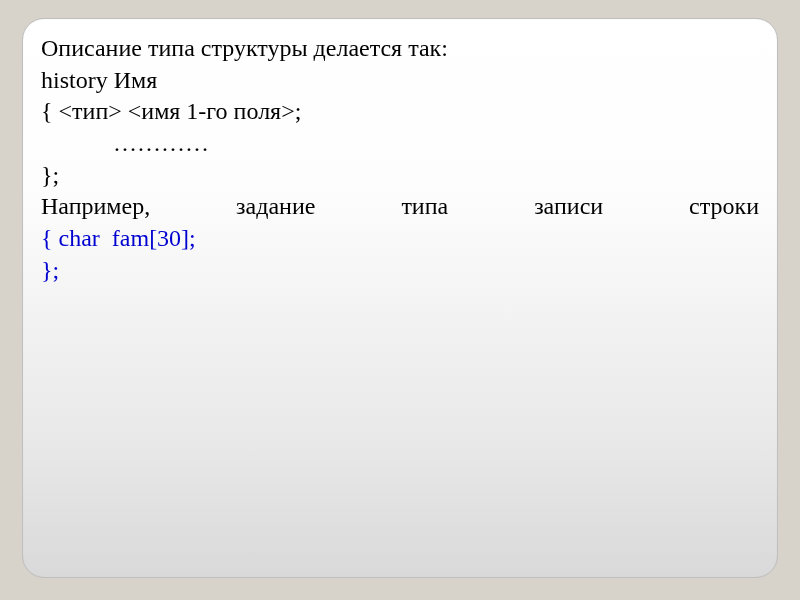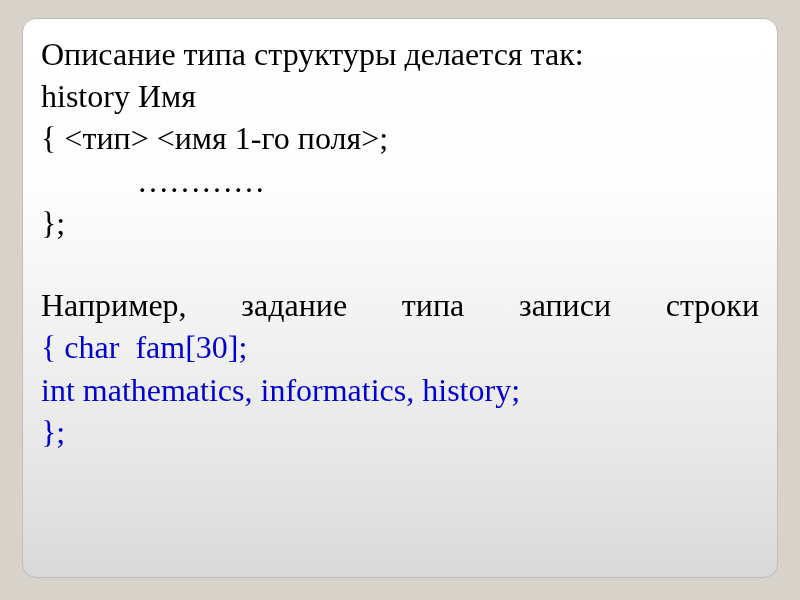--- a/index.html
+++ b/index.html
@@ -12,48 +12,46 @@
       height: 600px;
       background: #d8d3ca;
       padding: 18px 22px;
       font-family: "Times New Roman", Times, serif;
     }
     .card {
       width: 100%;
       height: 560px;
       background: linear-gradient(to bottom, #ffffff 0%, #fdfdfd 30%, #e9e9e9 75%, #d9d9d9 100%);
       border: 1px solid #bfbfbf;
-      border-radius: 14px;
+      border-radius: 22px;
       padding: 14px 18px;
-      font-size: 32px;
+      font-size: 24px;
       line-height: 1.32;
       color: #000;
       box-shadow: inset 0 0 1px rgba(0,0,0,0.1);
     }
     .blue {
       color: #0000d0;
     }
     .row {
       white-space: pre;
     }
     .rowj {
       text-align: justify;
       text-align-last: justify;
-      margin-top: 40px;
     }
     .rowj2 {
       text-align: justify;
     }
   </style>
 </head>
 <body>
 
 <div class="card">
   <div class="row">Описание типа структуры делается так:</div>
   <div class="row">history Имя</div>
   <div class="row">{ &lt;тип&gt; &lt;имя 1-го поля&gt;;</div>
   <div class="row">            …………</div>
   <div class="row">};</div>
   <div class="rowj">Например, задание типа записи строки</div>
   <div class="row blue">{ char  fam[30];</div>
-  <div class="row blue">int mathematics, informatics, history;</div>
   <div class="row blue">};</div>
 </div>
 
 </body></html>

